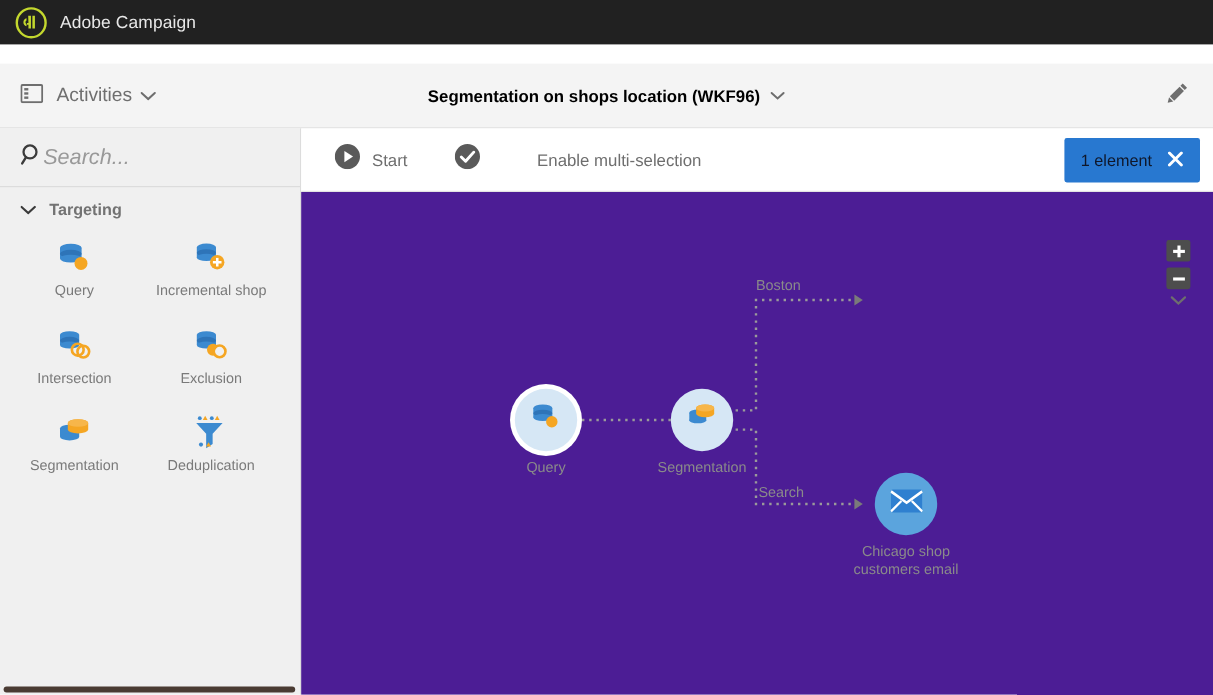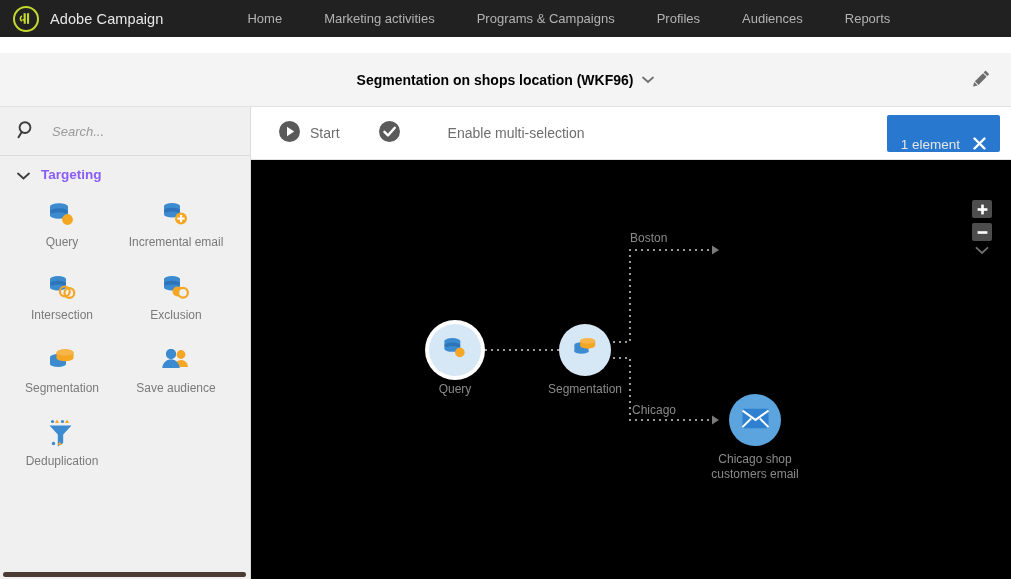--- a/index.html
+++ b/index.html
@@ -55,30 +55,30 @@
   
   .sidebar {
     position:absolute; left:0; top:107px; width:251px; height:472px;
     background:#f0f0f0; border-right:1px solid #dcdcdc;
   }
   .search-row {
     height:49px; display:flex; align-items:center; padding-left:17px;
     border-bottom:1px solid #dcdcdc; background:#f0f0f0;
   }
   .search-input {
-    border:none; outline:none; background:transparent; margin-left:16px;
-    font-size:13px; color:#000000; font-style:italic; width:180px;
+    border:none; outline:none; background:transparent; margin-left:0;
+    font-size:18px; color:#000000; font-style:italic; width:180px;
     font-family:"Liberation Sans", sans-serif;
   }
   .search-input::placeholder { color:#999; font-style:italic; }
   .group-head {
     height:37px; display:flex; align-items:center; padding-left:17px;
     cursor:pointer;
   }
-  .group-title { font-size:13.5px; font-weight:bold; color:#8b5cf6; margin-left:11px; }
+  .group-title { font-size:13.5px; font-weight:bold; color:#737373; margin-left:11px; }
   .act-grid {
     display:flex; flex-wrap:wrap; padding:0 0 0 5px;
   }
   .act-item {
     width:114px; height:73px; display:flex; flex-direction:column;
     align-items:center; justify-content:flex-start; cursor:pointer; padding-top:4px;
   }
   .act-ico { height:36px; display:flex; align-items:center; justify-content:center; }
   .act-label {
     font-size:12px; color:#7a7a7a; text-align:center; margin-top:3px; line-height:1.1;
@@ -92,30 +92,30 @@
   .canvas-toolbar {
     position:absolute; left:251px; top:107px; width:760px; height:53px;
     background:#ffffff; border-bottom:1px solid #e2e2e2; display:flex; align-items:center;padding-left:13px;
   }
   .tb-btn { display:flex; align-items:center; cursor:pointer; }
   .tb-start { margin-left:15px; }
   .tb-multi { margin-left:39px;gap:38px; }
   .tb-label { font-size:14px; color:#6e6e6e; margin-left:10px; }
   .elem-badge {
     position:absolute; right:11px; top:8px; height:37px; padding:0 14px;
-    background:#2878d0; color:#e5e5e5; border-radius:2px;
-    display:flex; align-items:flex-end; gap:13px; cursor:pointer;
+    background:#2878d0; color:#0f172a; border-radius:2px;
+    display:flex; align-items:center; gap:13px; cursor:pointer;
     font-size:13.5px;
   }
   .elem-x { font-size:14px; font-weight:bold; line-height:1; }
 
   
   .canvas {
     position:absolute; left:251px; top:160px; width:760px; height:419px;
-    background:#000000; overflow:hidden;
+    background:#4c1d95; overflow:hidden;
   }
   .canvas-svg { position:absolute; left:0; top:0; }
 
   .node { position:absolute; cursor:pointer; }
   .node-circle {
     width:52px; height:52px; border-radius:50%;
     display:flex; align-items:center; justify-content:center;
   }
   .node-circle.pale  { background:#d6e7f5; }
   .node-circle.deep  { background:#5ba4dd; }
@@ -148,32 +148,40 @@
     <div class="brand">
       <div class="brand-logo">
         <svg width="15" height="15" viewBox="0 0 15 15">
           <path d="M4.5 2.2 h2.3 v10.6 h-2.1 v-3.1 h-1.2 v-1.6 h1.2 z" fill="#c4d82e"></path>
           <path d="M8.0 2.2 h2.1 v10.6 h-2.1 z" fill="#c4d82e"></path>
           <path d="M3.1 4.2 a3.4 3.4 0 0 0 0 6.6 v-1.8 a1.7 1.7 0 0 1 0 -3.0 z" fill="#c4d82e"></path>
         </svg>
       </div>
       <div class="brand-name">Adobe Campaign</div>
     </div>
-    <div class="navlinks">
-      <div class="navlink">Home</div>
-      <div class="navlink">Marketing activities</div>
-      <div class="navlink">Programs &amp; Campaigns</div>
-      <div class="navlink">Profiles</div>
-      <div class="navlink">Audiences</div>
-      <div class="navlink">Reports</div>
-    </div>
   </div>
 
   <div class="subheader">
 
+    <div class="activities-btn">
+      <span>
+        <svg width="19" height="16" viewBox="0 0 19 16">
+          <rect x="0.8" y="0.8" width="17.4" height="14.4" rx="1" fill="none" stroke="#6e6e6e" stroke-width="1.6"></rect>
+          <rect x="3.2" y="3.4" width="3.4" height="2.0" fill="#6e6e6e"></rect>
+          <rect x="3.2" y="6.9" width="3.4" height="2.0" fill="#6e6e6e"></rect>
+          <rect x="3.2" y="10.4" width="3.4" height="2.0" fill="#6e6e6e"></rect>
+        </svg>
+      </span>
+      <span class="activities-label">Activities</span>
+      <span class="chev">
+        <svg width="13" height="8" viewBox="0 0 13 8">
+            <path d="M1 1.5 L6.5 6.5 L12 1.5" fill="none" stroke="#6e6e6e" stroke-width="1.7" stroke-linecap="round"></path>
+          </svg>
+      </span>
+    </div>
 
     <div class="wf-title">
       <span>Segmentation on shops location (WKF96)</span>
       <span class="chev">
         <svg width="12" height="8" viewBox="0 0 12 8">
             <path d="M1 1.5 L6 6 L11 1.5" fill="none" stroke="#6e6e6e" stroke-width="1.7" stroke-linecap="round"></path>
           </svg>
       </span>
     </div>
 
@@ -229,21 +237,21 @@
           <svg width="34" height="32" viewBox="0 0 34 32">
             <ellipse cx="13" cy="7" rx="8" ry="3" fill="#3c8ad0"></ellipse>
             <rect x="5" y="7" width="16" height="8.5" fill="#3c8ad0"></rect>
             <ellipse cx="13" cy="11.7" rx="8" ry="3" fill="#2e74b8"></ellipse>
             <ellipse cx="13" cy="15.5" rx="8" ry="3" fill="#3c8ad0"></ellipse>
             <circle cx="22" cy="19.5" r="6" fill="#f5a623"></circle>
             <rect x="21.0" y="15.9" width="2.1" height="7.2" fill="#fff"></rect>
             <rect x="18.4" y="18.5" width="7.2" height="2.1" fill="#fff"></rect>
           </svg>
         </span>
-        <span class="act-label">Incremental email</span>
+        <span class="act-label">Incremental shop</span>
       </div>
 
 
       <div class="act-item">
         <span class="act-ico">
           <svg width="34" height="32" viewBox="0 0 34 32">
             <ellipse cx="13" cy="7" rx="8" ry="3" fill="#3c8ad0"></ellipse>
             <rect x="5" y="7" width="16" height="8.5" fill="#3c8ad0"></rect>
             <ellipse cx="13" cy="11.7" rx="8" ry="3" fill="#2e74b8"></ellipse>
             <ellipse cx="13" cy="15.5" rx="8" ry="3" fill="#3c8ad0"></ellipse>
@@ -277,33 +285,20 @@
             <ellipse cx="20" cy="7.5" rx="8.5" ry="3.2" fill="#f5a623"></ellipse>
             <rect x="11.5" y="7.5" width="17" height="5.5" fill="#f5a623"></rect>
             <ellipse cx="20" cy="13" rx="8.5" ry="3.2" fill="#f5a623"></ellipse>
             <ellipse cx="20" cy="7.5" rx="8.5" ry="3.2" fill="#f7b64a"></ellipse>
           </svg>
         </span>
         <span class="act-label">Segmentation</span>
       </div>
 
 
-      <div class="act-item">
-        <span class="act-ico">
-          <svg width="34" height="32" viewBox="0 0 34 32">
-            <circle cx="12" cy="9" r="5" fill="#3c8ad0"></circle>
-            <path d="M3.5 23 a8.5 8.5 0 0 1 17 0 z" fill="#3c8ad0"></path>
-            <circle cx="22" cy="9.5" r="4.4" fill="#f5a623"></circle>
-            <path d="M15.2 22 a6.9 6.9 0 0 1 13.8 0 z" fill="#f5a623"></path>
-            <circle cx="12" cy="9" r="5" fill="#3c8ad0"></circle>
-            <path d="M3.5 23 a8.5 8.5 0 0 1 17 0 z" fill="#3c8ad0"></path>
-          </svg>
-        </span>
-        <span class="act-label">Save audience</span>
-      </div>
 
       <div class="act-item">
         <span class="act-ico">
           <svg width="34" height="32" viewBox="0 0 34 32">
             <circle cx="7.5" cy="3.5" r="1.6" fill="#3c8ad0"></circle>
             <path d="M12 1.5 l2 3.4 h-4 z" fill="#f5a623"></path>
             <circle cx="17.5" cy="3.5" r="1.6" fill="#3c8ad0"></circle>
             <path d="M22 1.5 l2 3.4 h-4 z" fill="#f5a623"></path>
             <path d="M4.5 7.5 h22 l-8.3 9 v8.5 l-5.4 3.5 v-12 z" fill="#3c8ad0"></path>
             <circle cx="8.5" cy="25.5" r="1.7" fill="#3c8ad0"></circle>
@@ -359,21 +354,21 @@
       <path d="M318 190 l-7 -4.5 v9 z" fill="#7a7a7a"></path>
 
       <path d="M362 182 H379 V90 H468" stroke="#9a9a9a" stroke-width="2" stroke-dasharray="2,4" fill="none"></path>
       <path d="M468 90 l-7 -4.5 v9 z" fill="#7a7a7a"></path>
 
       <path d="M362 198 H379 V260 H468" stroke="#9a9a9a" stroke-width="2" stroke-dasharray="2,4" fill="none"></path>
       <path d="M468 260 l-7 -4.5 v9 z" fill="#7a7a7a"></path>
     </svg>
 
     <div class="edge-label" style="left:379px; top:71px;">Boston</div>
-    <div class="edge-label" style="left:381px; top:243px;">Chicago</div>
+    <div class="edge-label" style="left:381px; top:243px;">Search</div>
 
     <div class="node" style="left:178px; top:164px;">
       <div class="node-circle sel">
         <span>
           <svg width="30" height="29" viewBox="0 0 34 32">
             <ellipse cx="14" cy="7.5" rx="9" ry="3.3" fill="#3c8ad0"></ellipse>
             <rect x="5" y="7.5" width="18" height="9" fill="#3c8ad0"></rect>
             <ellipse cx="14" cy="12.5" rx="9" ry="3.3" fill="#2e74b8"></ellipse>
             <ellipse cx="14" cy="16.5" rx="9" ry="3.3" fill="#3c8ad0"></ellipse>
             <circle cx="22.5" cy="20.5" r="5.4" fill="#f5a623"></circle>

